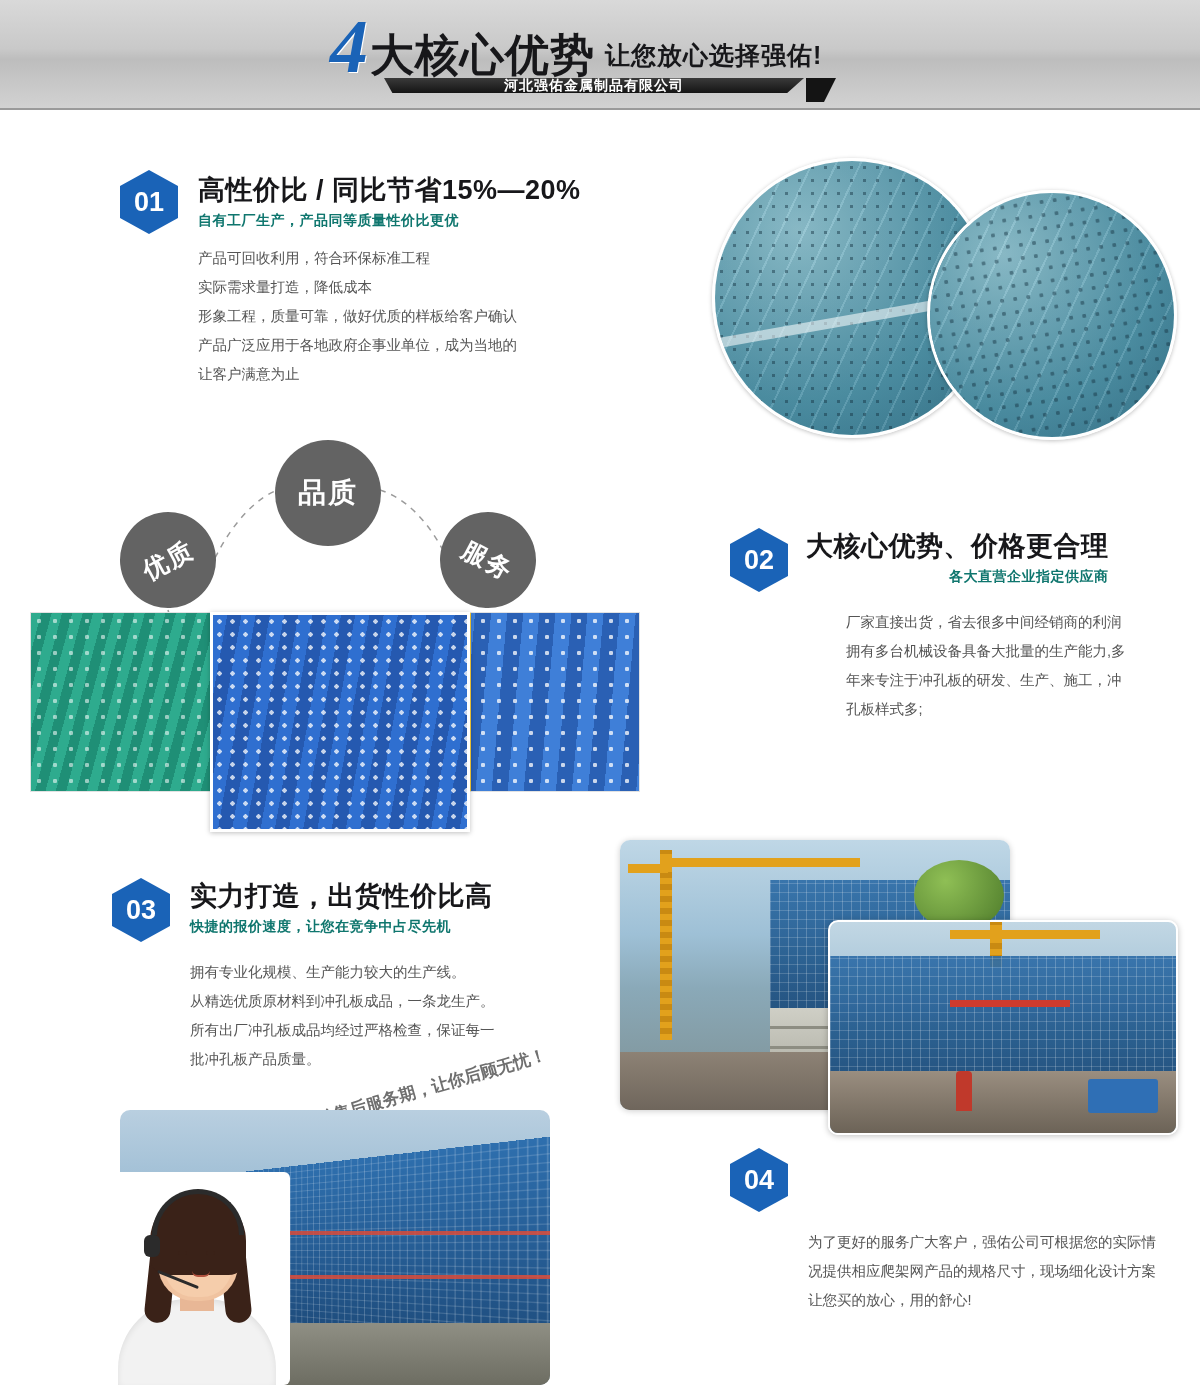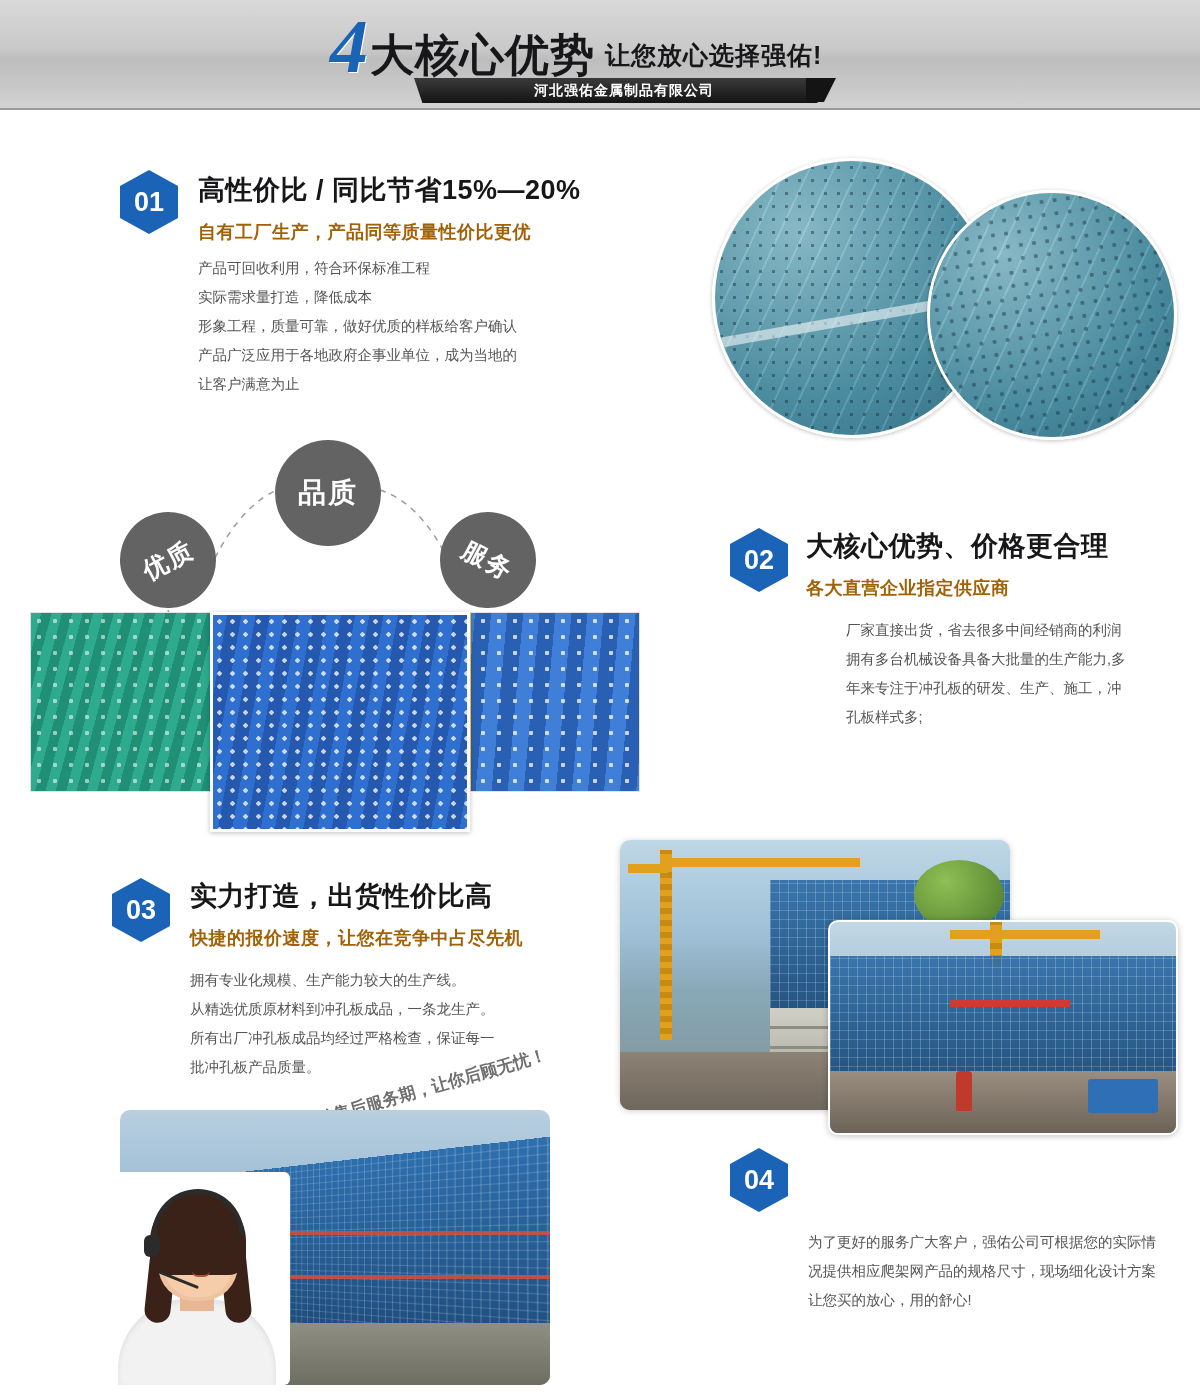--- a/index.html
+++ b/index.html
@@ -35,22 +35,22 @@
   .hdr-main {
     font-size: 44px; font-weight: bold; color: #17171a;
     letter-spacing: 1px; line-height: 1.05;
     padding-bottom: 6px;
   }
   .hdr-sub {
     font-size: 25px; font-weight: bold; color: #17171a;
     padding-bottom: 12px; margin-left: 10px; letter-spacing: 1px;
   }
   .hdr-ribbon {
-    position: absolute; left: 414px; top: 78px;
-    width: 420px; height: 25px;
+    position: absolute; left: 384px; top: 78px;
+    width: 420px; height: 15px;
     background: linear-gradient(to bottom, #3a3a3a, #141414);
     color: #ffffff; font-size: 14px; font-weight: bold;
     display: flex; align-items: center; justify-content: center;
     letter-spacing: 1px;
     clip-path: polygon(0 0, 100% 0, 96% 100%, 2% 100%);
   }
   .hdr-ribbon-tail {
     position: absolute; left: 806px; top: 78px;
     width: 30px; height: 24px;
     background: #141414;
@@ -63,21 +63,21 @@
     background: #1a63b7;
     clip-path: polygon(50% 0%, 100% 25%, 100% 75%, 50% 100%, 0% 75%, 0% 25%);
     color: #fff; font-size: 27px; font-weight: bold;
     display: flex; align-items: center; justify-content: center;
     flex: 0 0 auto;
   }
   .blk-title {
     font-size: 27px; font-weight: bold; color: #17171a; letter-spacing: 0.5px;
   }
   .blk-sub {
-    font-size: 18px; font-weight: bold; color: #a16207; margin-top: 12px; letter-spacing: 0.5px;
+    font-size: 14px; font-weight: bold; color: #0f766e; margin-top: 4px; letter-spacing: 0.5px;
   }
   .blk-body {
     margin-top: 16px; font-size: 14.5px; color: #555555; line-height: 2.0;
   }
 
   
   .sec01 { position: absolute; left: 120px; top: 170px; width: 520px; }
   .sec01 .head { display: flex; align-items: flex-start; }
   .sec01 .head .txt { margin-left: 20px; padding-top: 2px; }
   .sec01 .blk-body { margin-left: 78px; margin-top: 10px; }
@@ -142,21 +142,21 @@
     position: absolute; inset: 0;
     background-image: radial-gradient(circle, rgba(255,255,255,0.75) 2px, transparent 2.4px);
     background-size: 16px 16px;
   }
   .dotgrid.dense { background-size: 13px 13px; }
   .dotgrid.green { background-image: radial-gradient(circle, rgba(255,255,255,0.55) 2px, transparent 2.4px); }
   .yellow-edge { position: absolute; left: 2px; top: 0; width: 10px; height: 100%; background: #ffd23a; }
 
   
   .sec02 { position: absolute; left: 730px; top: 528px; width: 450px; }
-  .sec02 .head { display: flex; align-items: flex-start; }
+  .sec02 .head { display: flex; align-items: flex-start; text-align: right; }
   .sec02 .head .txt { margin-left: 18px; }
   .sec02 .blk-body { margin-left: 116px; }
 
   
   .sec03 { position: absolute; left: 112px; top: 878px; width: 500px; }
   .sec03 .head { display: flex; align-items: flex-start; }
   .sec03 .head .txt { margin-left: 20px; }
   .sec03 .blk-body { margin-left: 78px; }
 
   

